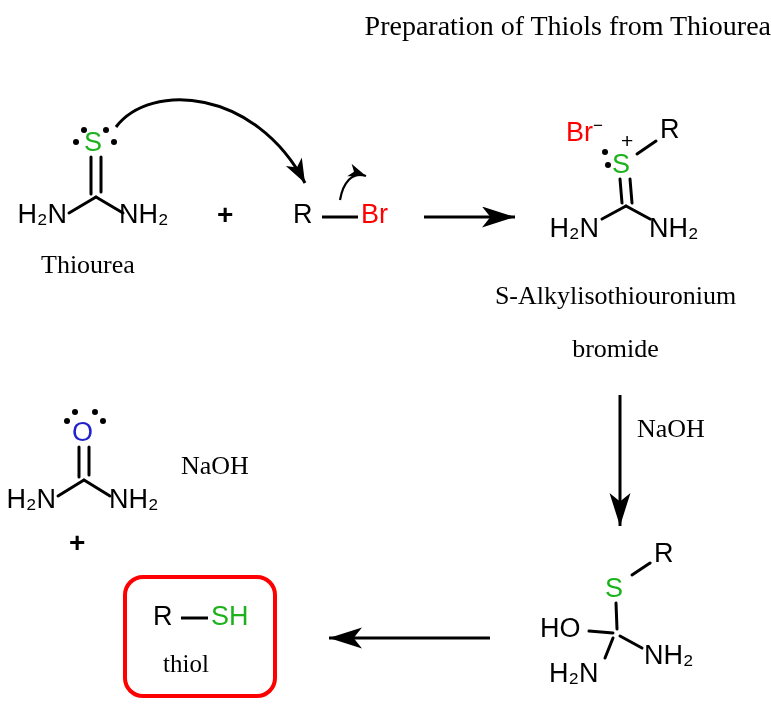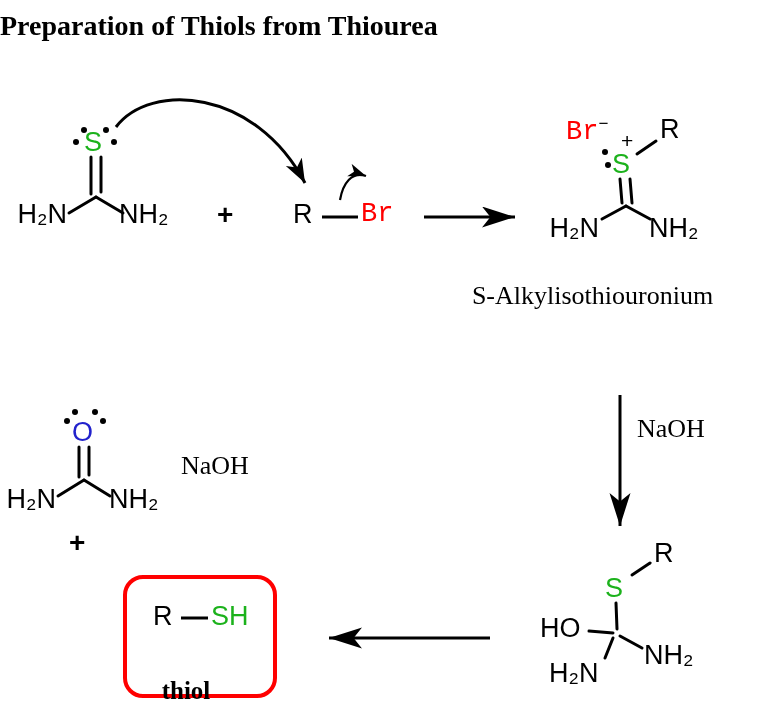--- a/index.html
+++ b/index.html
@@ -4,28 +4,28 @@
 <style>
   html,body { margin:0; padding:0; background:#fff; }
   .canvas {
     position:relative; width:771px; height:716px; background:#ffffff;
     font-family:"Liberation Sans","DejaVu Sans",sans-serif; color:#000; overflow:hidden;
   }
   .abs { position:absolute; white-space:nowrap; line-height:1; }
   .formula { font-size:27px; letter-spacing:0; }
   .serif { font-family:"Liberation Serif","DejaVu Serif",serif; font-size:26px; }
   .green { color:#1CB21C; }
-  .red   { color:#FF0000;font-family:Liberation Mono, monospace; }
+  .red   { color:#FF0000; }
   .blue  { color:#2222CC; }
   .sup { font-size:17px; position:relative; top:-10px; color:#000; }
   .plus { font-size:28px; font-weight:bold; }
   .charge { font-size:21px; }
-  .title { top:12px; left:0; width:771px; text-align:left;
+  .title { top:12px; left:0; width:771px; text-align:right;
            font-family:"Liberation Serif","DejaVu Serif",serif;
-           font-size:28px; font-weight:bold; }
+           font-size:28px; font-weight:normal; }
   .center { text-align:center; }
   .right { text-align:right; }
   svg.layer { position:absolute; left:0; top:0; }
   .thiol-box { left:123px; top:575px; width:154px; height:123px;
                border:4px solid #FF0000; border-radius:20px; box-sizing:border-box; }
 </style>
 </head>
 <body>
 
 <div class="canvas">
@@ -98,50 +98,52 @@
     </g>
 
     <line x1="181" y1="618" x2="208" y2="618" stroke="#000" stroke-width="3"></line>
   </svg>
 
   <div class="abs title">Preparation of Thiols from Thiourea</div>
 
   <div class="abs formula green" style="left:84px;top:129px">S</div>
   <div class="abs formula right" style="left:10px;top:201px;width:57px">H₂N</div>
   <div class="abs formula" style="left:119px;top:201px">NH₂</div>
+  <div class="abs serif" style="left:41px;top:252px">Thiourea</div>
 
   <div class="abs plus" style="left:217px;top:201px">+</div>
 
   <div class="abs formula" style="left:293px;top:201px">R</div>
   <div class="abs formula red" style="left:361px;top:201px">Br</div>
 
   <div class="abs" style="left:566px;top:119px">
     <span class="formula red">Br</span><span class="sup">−</span>
   </div>
   <div class="abs charge" style="left:621px;top:130px">+</div>
   <div class="abs formula green" style="left:612px;top:151px">S</div>
   <div class="abs formula" style="left:660px;top:116px">R</div>
   <div class="abs formula right" style="left:541px;top:215px;width:58px">H₂N</div>
   <div class="abs formula" style="left:649px;top:215px">NH₂</div>
-  <div class="abs serif center" style="left:437px;top:283px;width:311px">S-Alkylisothiouronium</div>
+  <div class="abs serif center" style="left:460px;top:283px;width:311px">S-Alkylisothiouronium</div>
+  <div class="abs serif center" style="left:460px;top:336px;width:311px">bromide</div>
 
   <div class="abs serif" style="left:637px;top:416px">NaOH</div>
 
   <div class="abs formula" style="left:654px;top:540px">R</div>
   <div class="abs formula green" style="left:605px;top:575px">S</div>
   <div class="abs formula" style="left:540px;top:615px">HO</div>
   <div class="abs formula" style="left:644px;top:642px">NH₂</div>
   <div class="abs formula" style="left:549px;top:660px">H₂N</div>
 
 
   <div class="abs formula blue" style="left:72px;top:419px">O</div>
   <div class="abs formula right" style="left:0px;top:486px;width:56px">H₂N</div>
   <div class="abs formula" style="left:109px;top:486px">NH₂</div>
   <div class="abs serif" style="left:181px;top:453px">NaOH</div>
 
   <div class="abs plus" style="left:69px;top:529px">+</div>
 
   <div class="abs thiol-box"></div>
   <div class="abs formula" style="left:153px;top:603px">R</div>
   <div class="abs formula green" style="left:211px;top:603px">SH</div>
-  <div class="abs serif center" style="left:123px;top:678px;width:126px;font-weight:bold;font-size:25px">thiol</div>
+  <div class="abs serif center" style="left:123px;top:651px;width:126px;font-weight:normal;font-size:25px">thiol</div>
 
 </div>
 
 </body></html>

